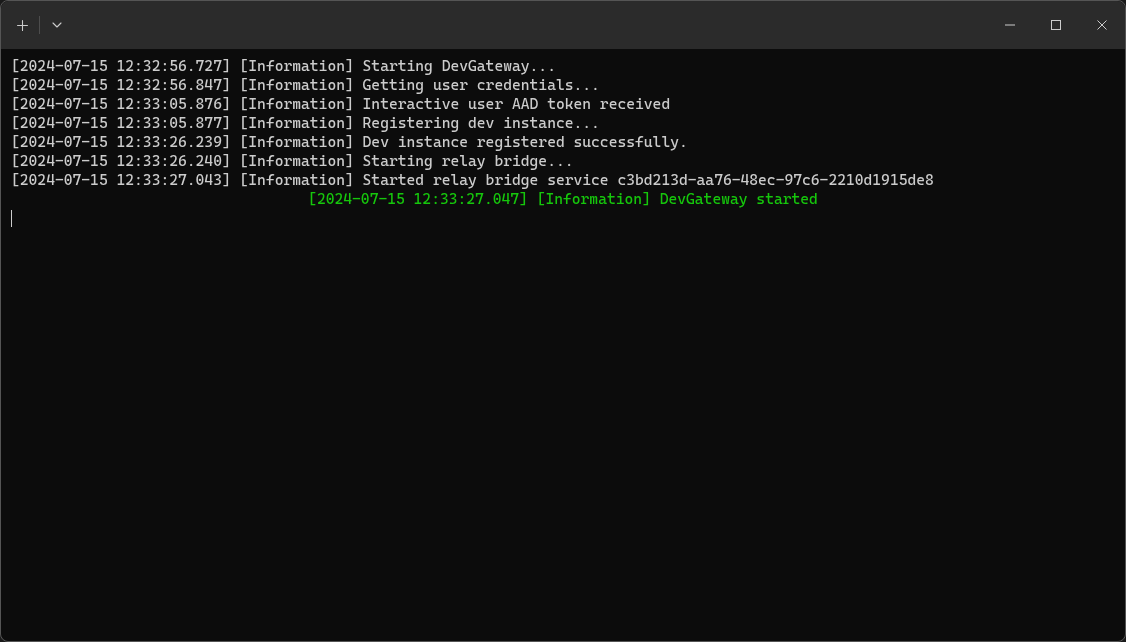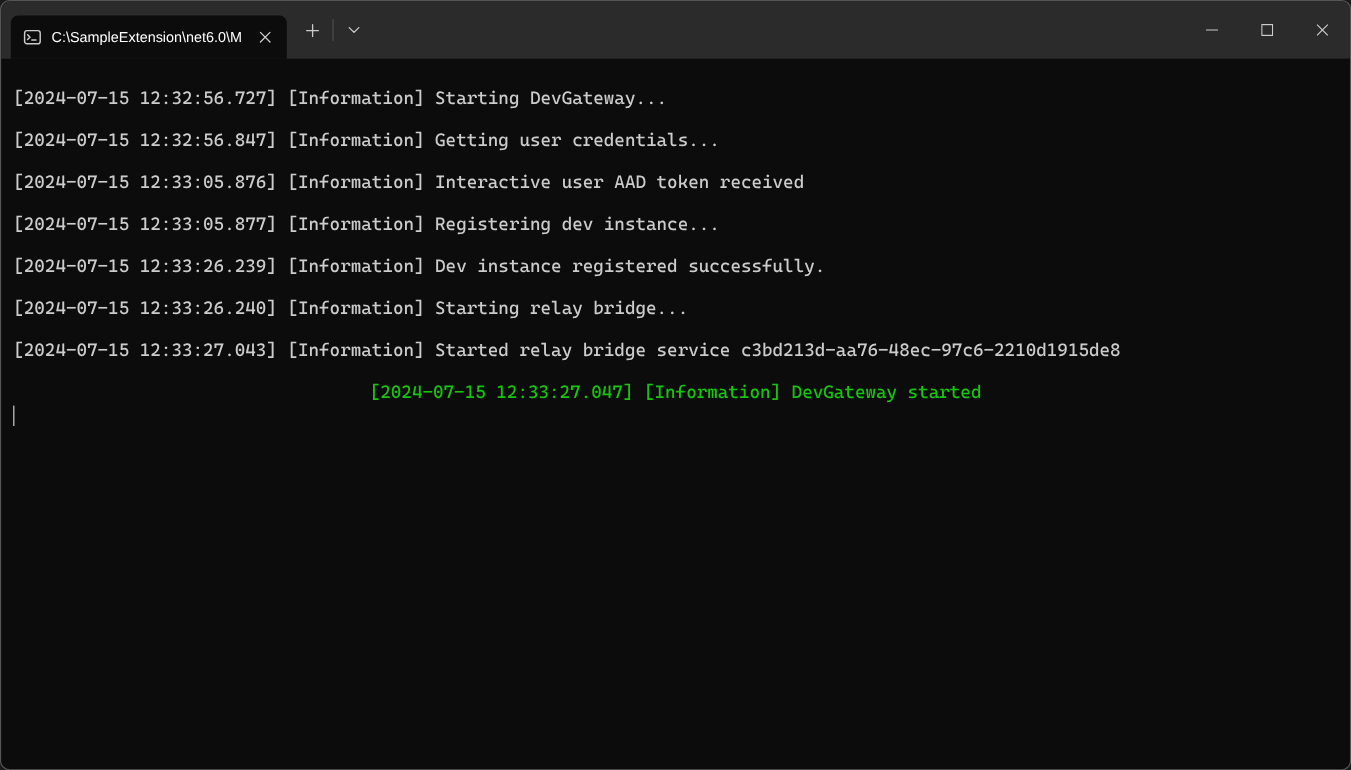--- a/index.html
+++ b/index.html
@@ -123,55 +123,37 @@
       font-size: 15px;
       line-height: 19px;
       font-family: "Cascadia Mono", "Consolas", monospace;
       white-space: pre;
       overflow: hidden;
       border-bottom-left-radius: 8px;
       border-bottom-right-radius: 8px;
     }
     .log-line {
       display: block;
-      margin-top: 16px;
     }
     .log-green {
       color: #16c60c;
       text-align: center;
     }
     .cursor {
       display: inline-block;
       width: 1px;
       height: 17px;
       background: #cccccc;
       vertical-align: text-bottom;
     }
   </style>
 </head>
 <body>
 
 <div class="titlebar">
-  <div class="tabs-area">
-    <div class="tab">
-      <span class="tab-icon">
-        <svg width="16" height="16" viewBox="0 0 16 16">
-          <rect x="1.5" y="2.5" width="13" height="11" rx="2" fill="none" stroke="#ccc" stroke-width="1.2"></rect>
-          <path d="M4 6 L6 8 L4 10" fill="none" stroke="#ccc" stroke-width="1.2" stroke-linecap="round" stroke-linejoin="round"></path>
-          <line x1="7.5" y1="10.3" x2="11" y2="10.3" stroke="#ccc" stroke-width="1.2" stroke-linecap="round"></line>
-        </svg>
-      </span>
-      <span class="tab-title">C:\SampleExtension\net6.0\M</span>
-      <span class="tab-close">
-        <svg width="10" height="10" viewBox="0 0 10 10">
-          <path d="M1 1 L9 9 M9 1 L1 9" stroke="#ccc" stroke-width="1.1" stroke-linecap="round"></path>
-        </svg>
-      </span>
-    </div>
-  </div>
   <div class="post-tab-controls">
     <div class="titlebar-btn small">
       <svg width="11" height="11" viewBox="0 0 10 10">
         <path d="M5 0.5 V9.5 M0.5 5 H9.5" stroke="#ccc" stroke-width="1" stroke-linecap="round"></path>
       </svg>
     </div>
     <div class="divider-v"></div>
     <div class="titlebar-btn small">
       <svg width="10" height="6" viewBox="0 0 10 6">
         <path d="M1 1 L5 5 L9 1" fill="none" stroke="#ccc" stroke-width="1.1" stroke-linecap="round" stroke-linejoin="round"></path>

